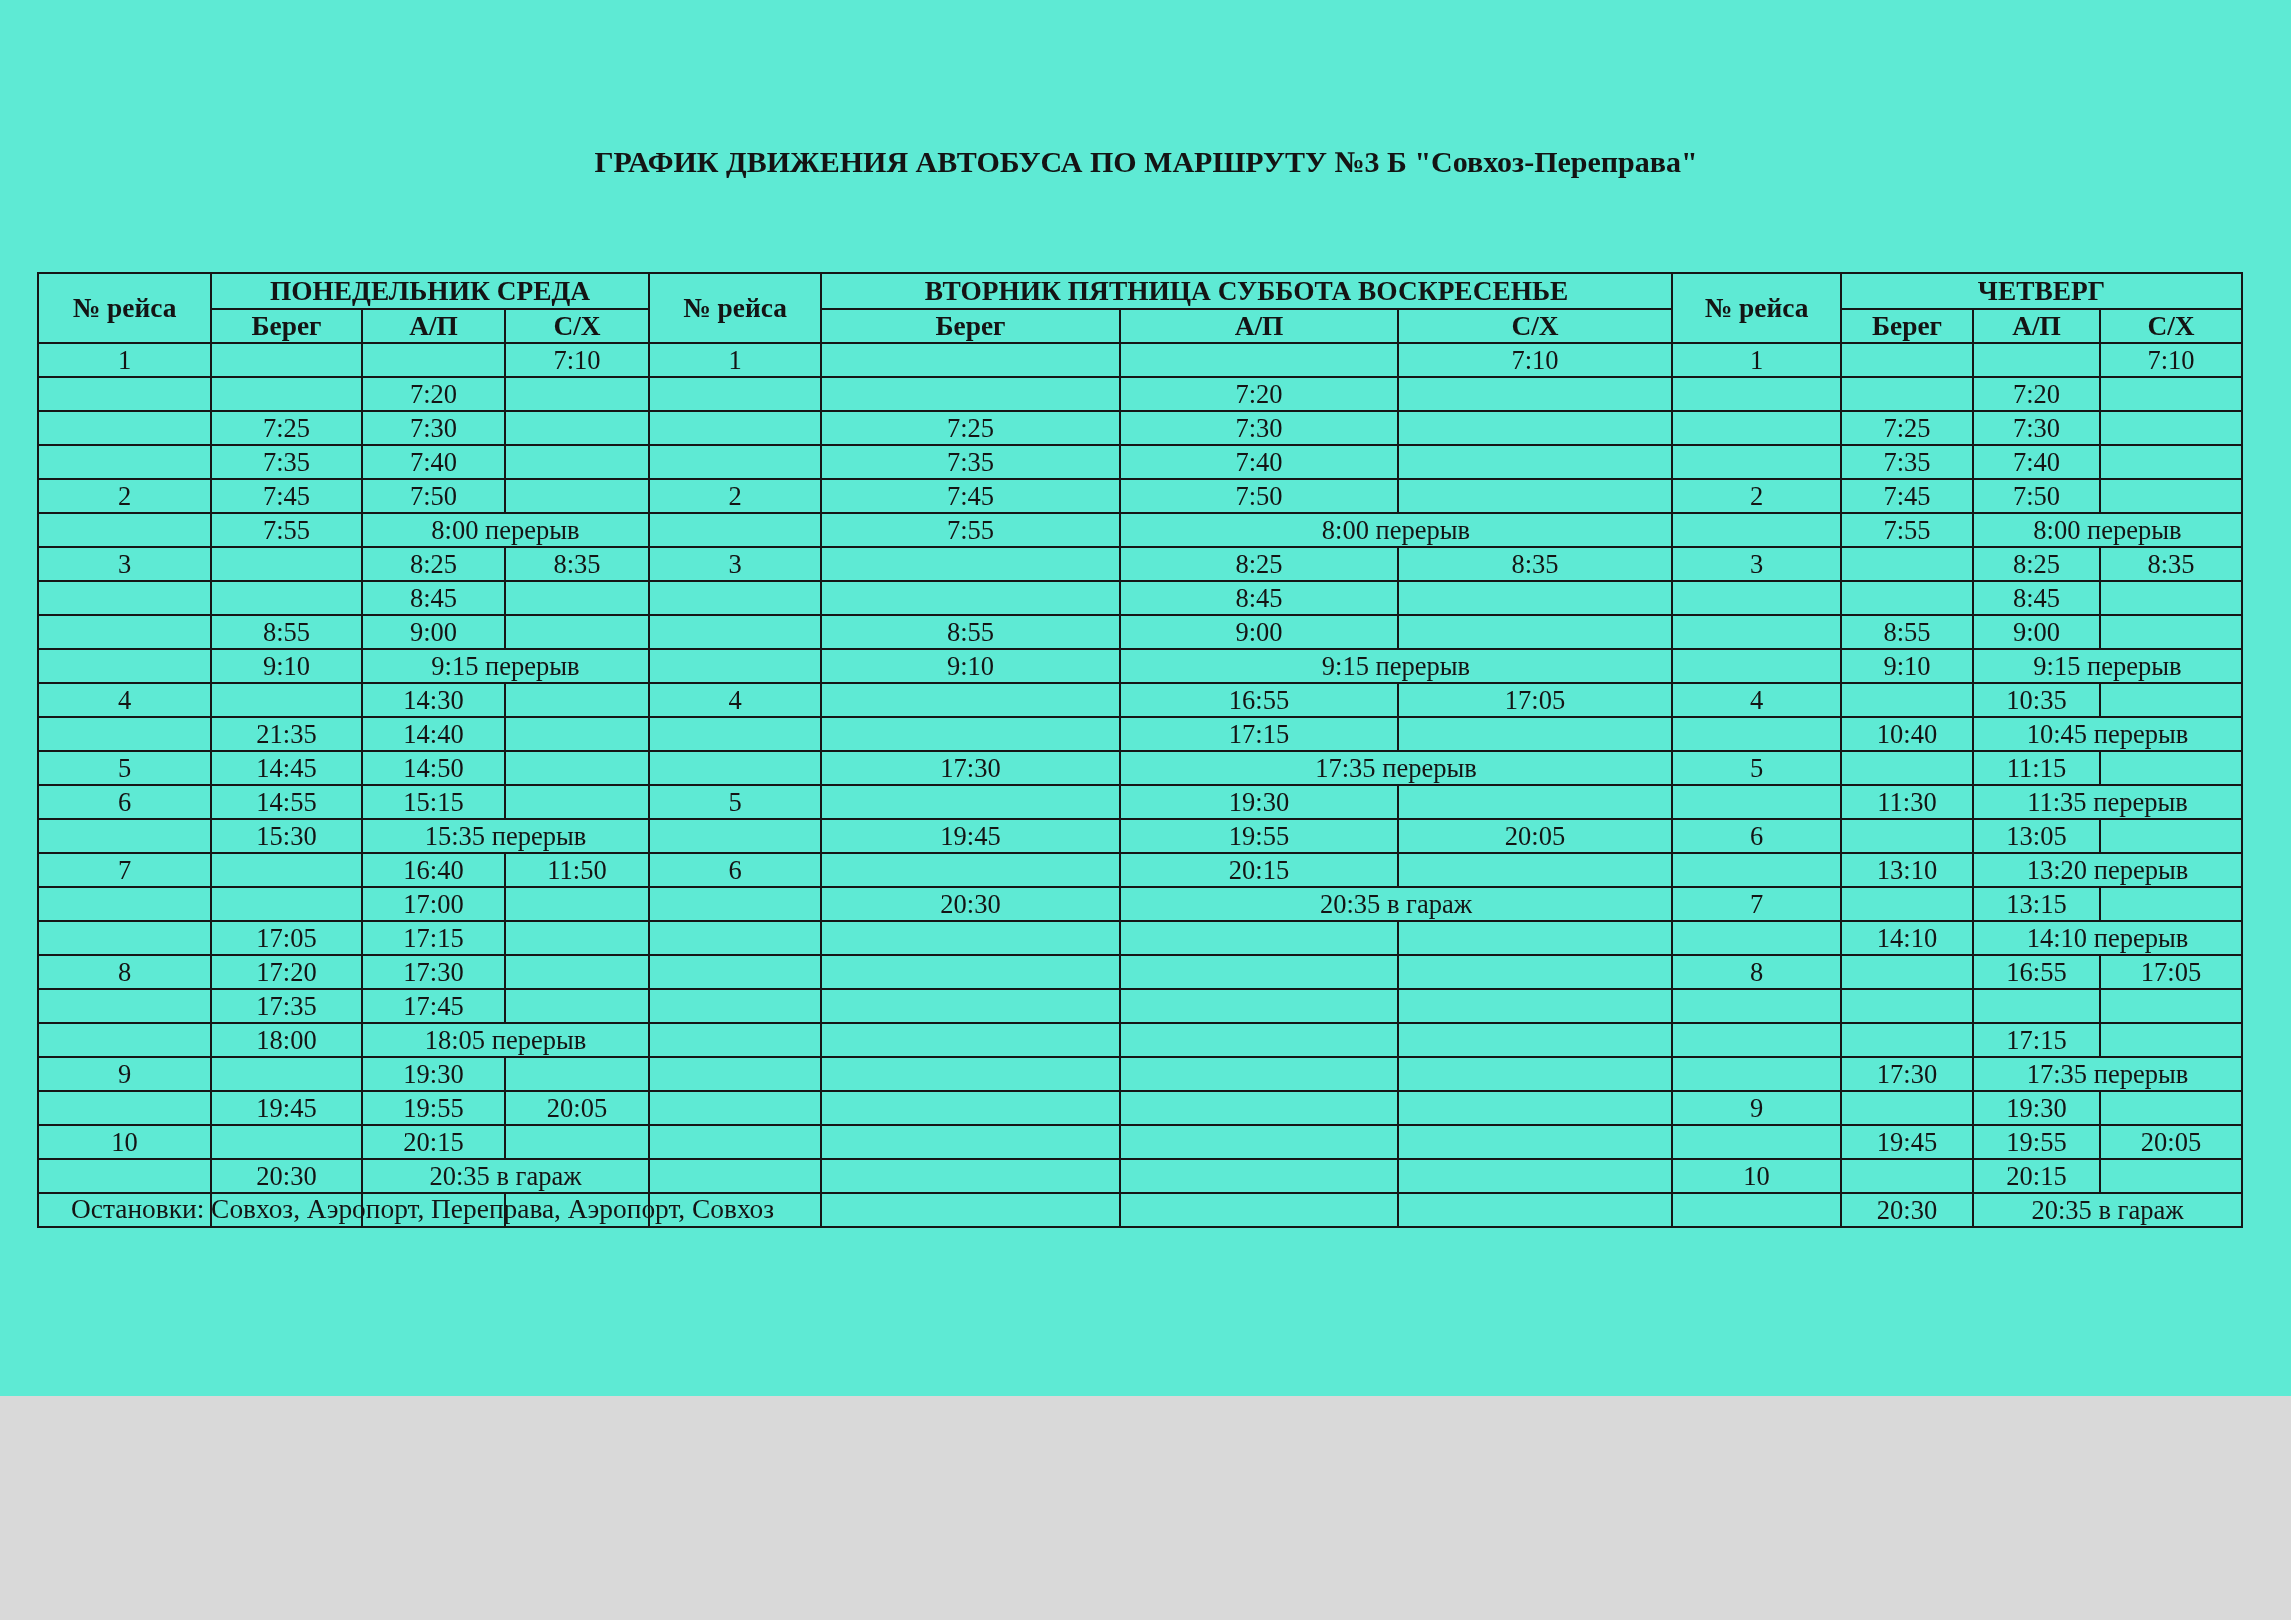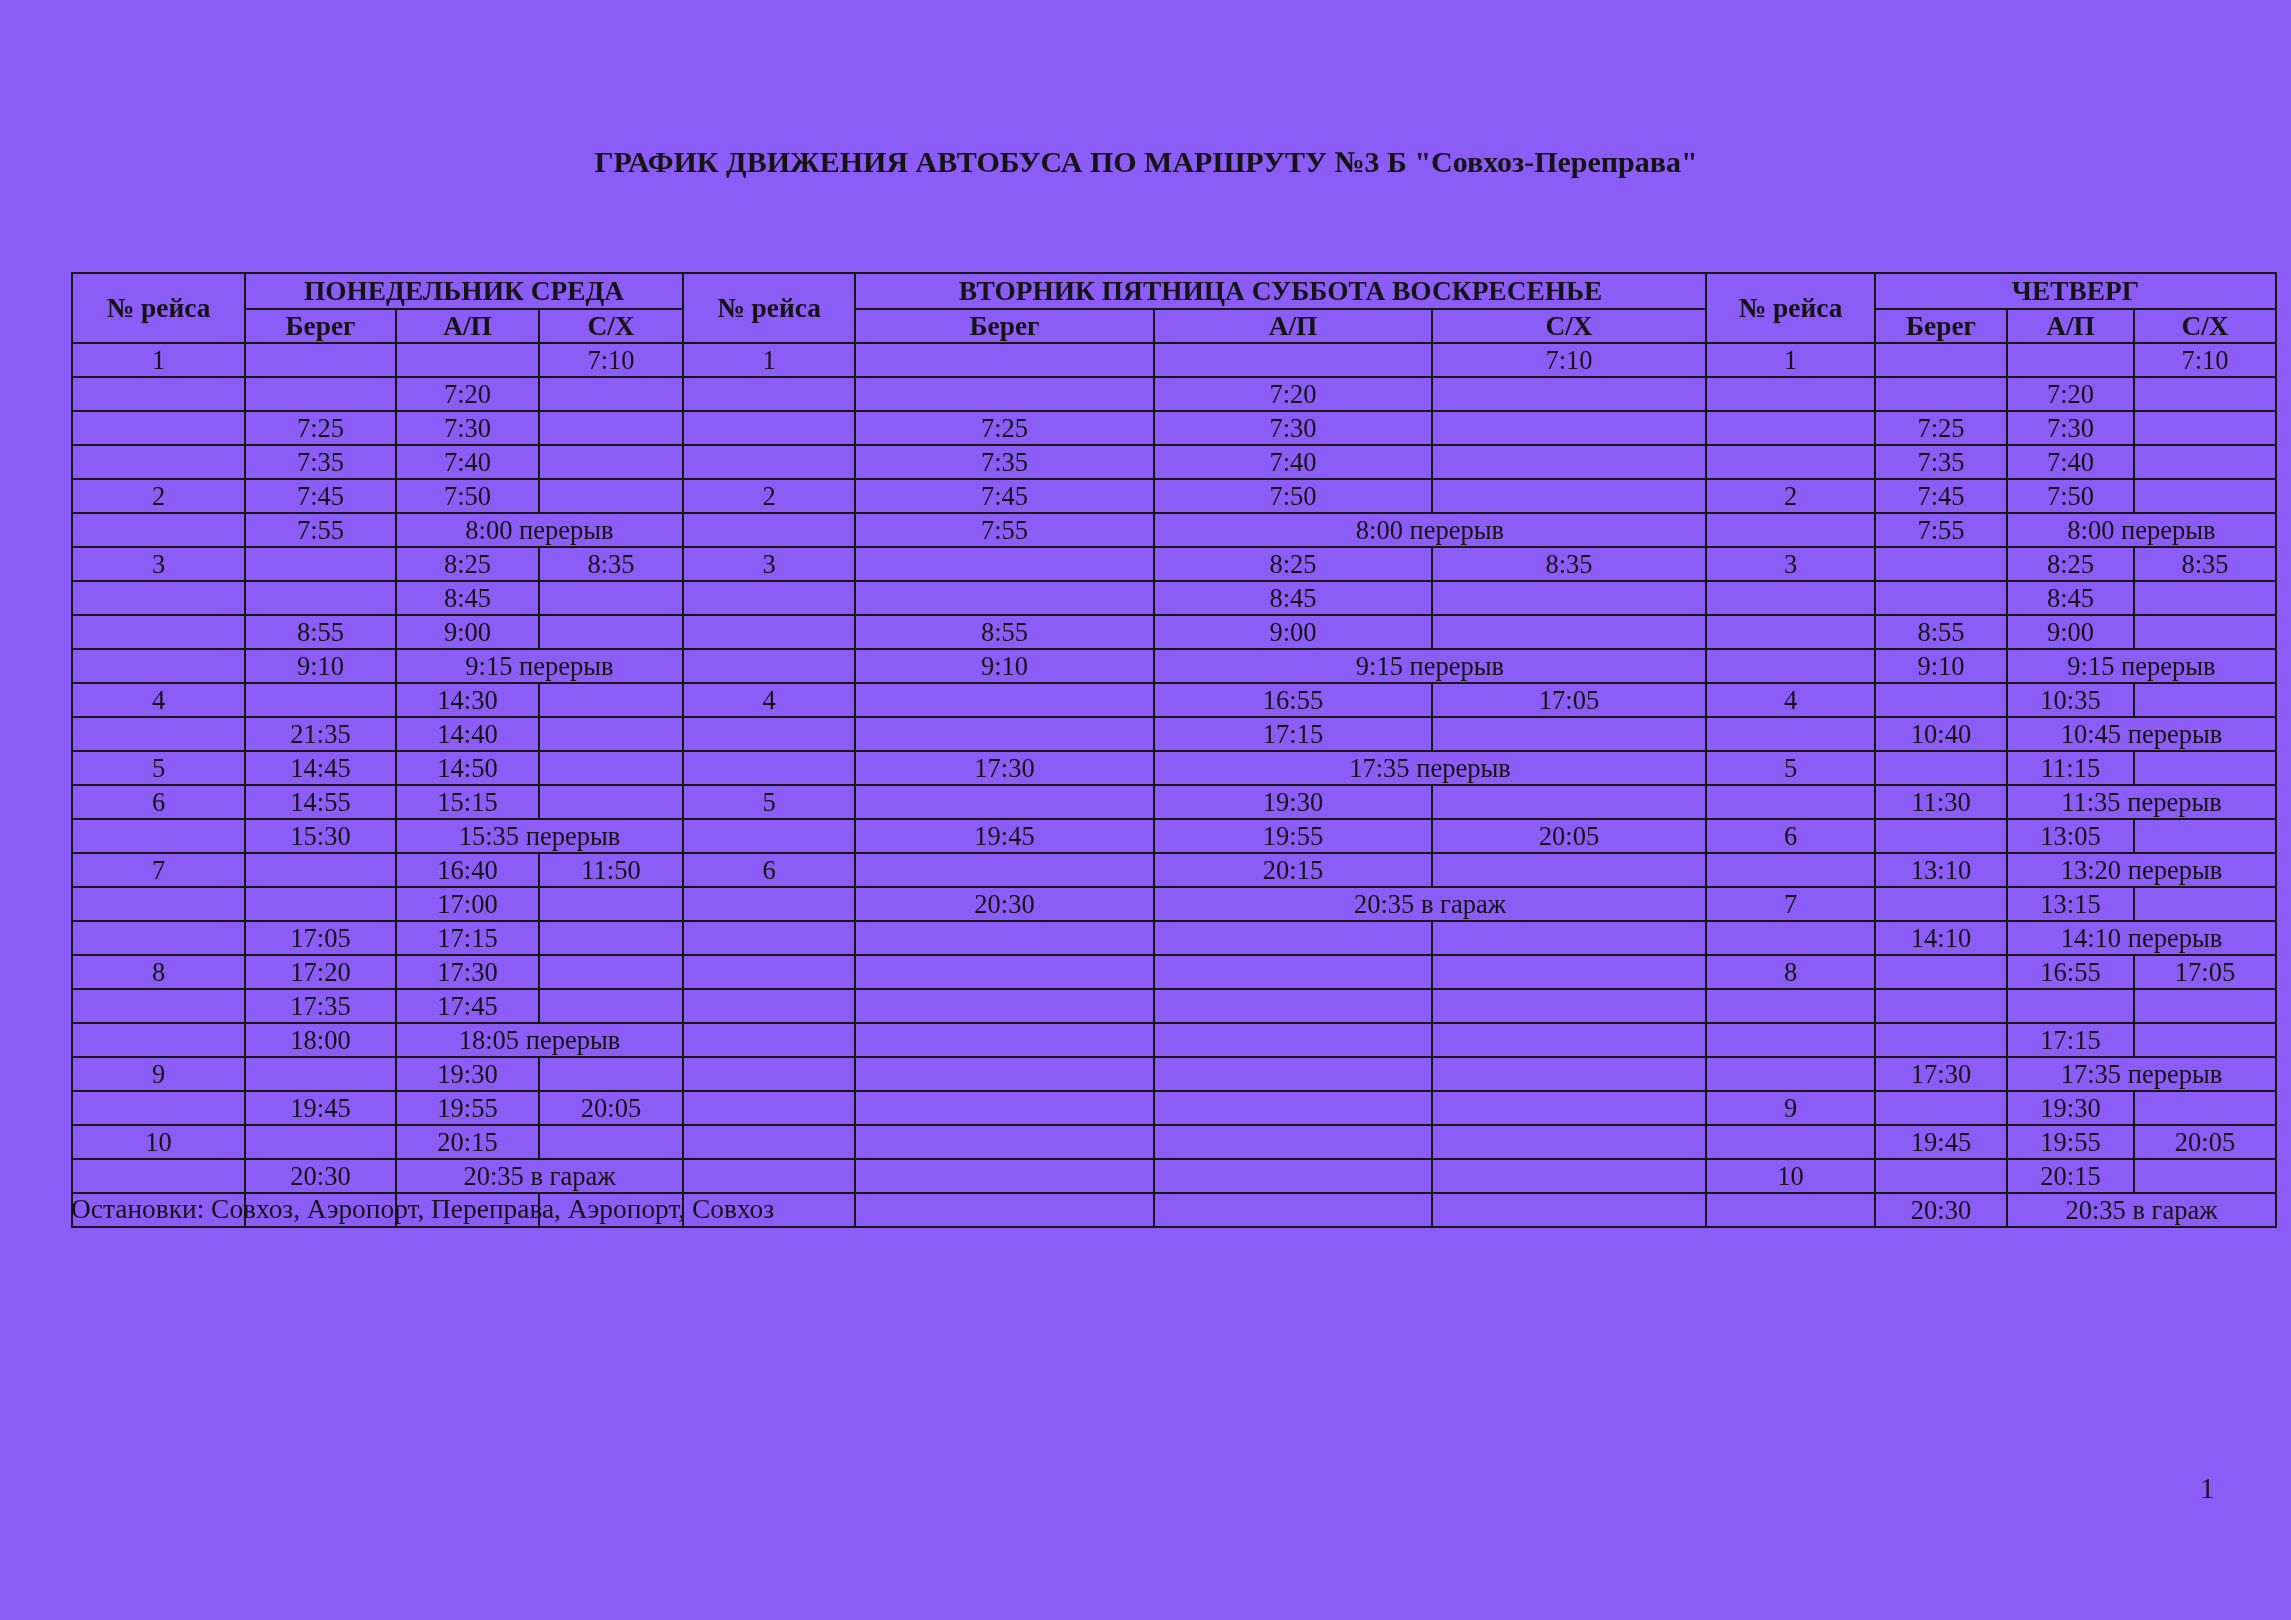--- a/index.html
+++ b/index.html
@@ -1,30 +1,30 @@
 <!DOCTYPE html>
 <html><head>
 <meta charset="utf-8">
 <style>
   html, body { margin:0; padding:0; background:#d9d9d9; }
   .page {
     position:relative;
-    width:2292px; height:1620px;
-    background:#8b5cf6;
+    width:2292px; height:1396px;
+    background:#5eead4;
     font-family:"Liberation Serif", serif;
     color:#141414;
     overflow:hidden;
   }
   .title-block {
     position:absolute; top:143px; left:0; width:100%;
     text-align:center; font-weight:bold;
     font-size:30px; line-height:38px;
   }
   table.sched {
-    position:absolute; left:71px; top:272px;
+    position:absolute; left:37px; top:272px;
     border-collapse:collapse; table-layout:fixed;
     border:2.9px solid #161616;
   }
   table.sched th, table.sched td {
     border:2px solid #161616;
     padding:0 2px;
     text-align:center; vertical-align:middle;
     white-space:nowrap; overflow:hidden;
   }
   table.sched thead tr.day-row th { height:34px; font-size:27.4px; font-weight:bold; }

